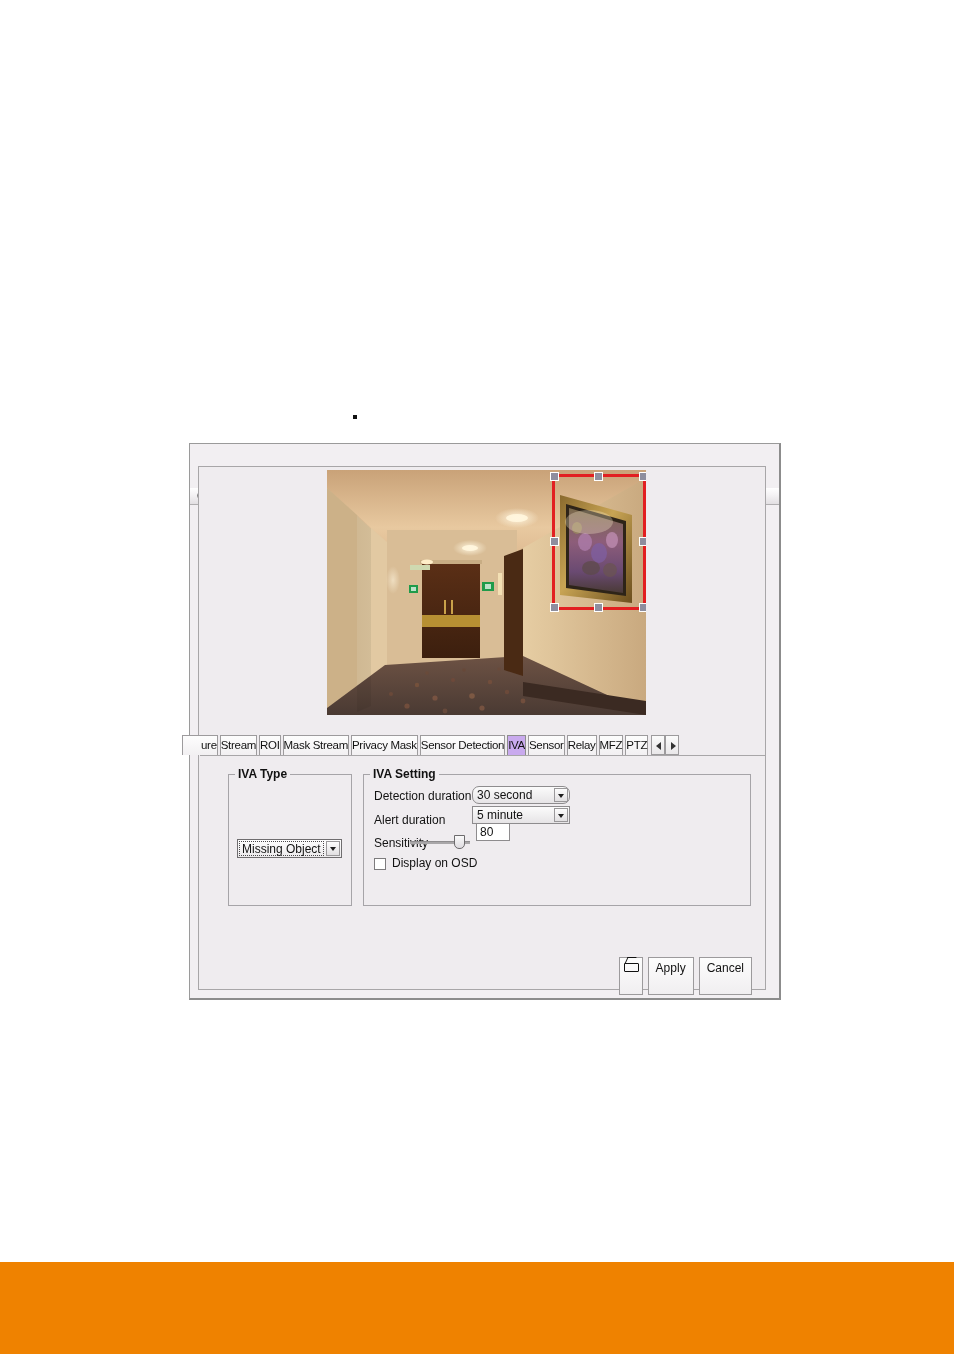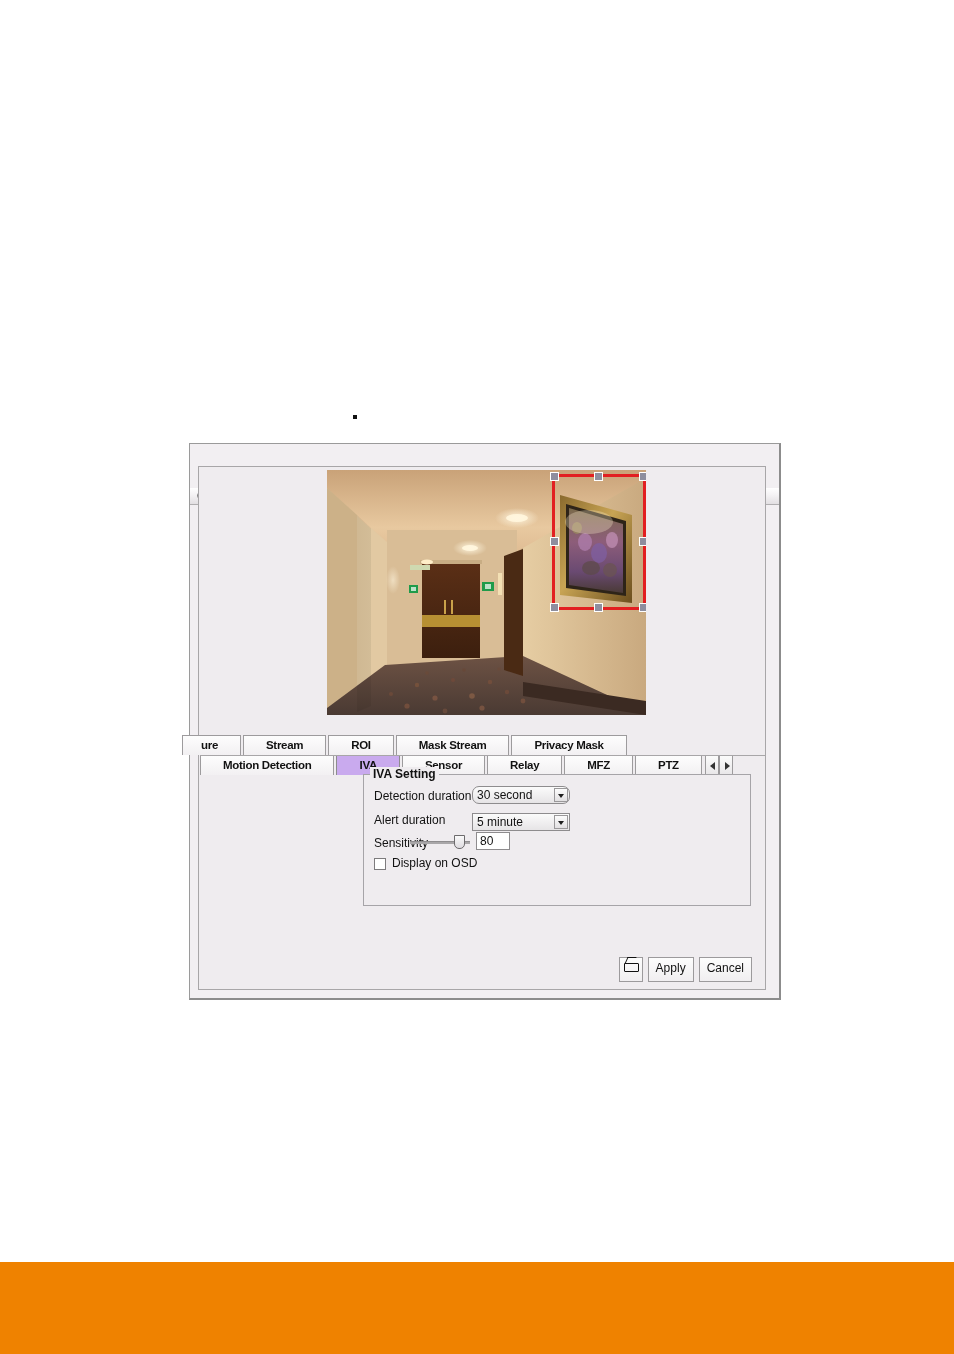--- a/index.html
+++ b/index.html
@@ -124,24 +124,24 @@
     left: 1px;
     top: 268px;
     width: 550px;
     height: 21px;
   }
   .tab {
     position: relative;
     float: left;
     height: 20px;
     line-height: 19px;
-    padding: 0 22px;
+    padding: 0 0;
     margin-right: 2px;
     font-size: 11.5px;
-    font-weight: bold;
+    font-weight: normal;
     color: #111111;
     background: linear-gradient(to bottom,#fdfdfd 0%,#f2f0f2 100%);
     border: 1px solid #9d9b9d;
     border-bottom: none;
     box-sizing: border-box;
     white-space: nowrap;
     letter-spacing: -0.3px;
   }
   .tab.clipped {
     margin-left: -18px;
@@ -312,21 +312,21 @@
 
   
   .btnrow {
     position: absolute;
     right: 14px;
     bottom: 11px;
     height: 22px;
   }
   .btn {
     float: left;
-    height: 25px;
+    height: 38px;
     line-height: 20px;
     padding: 0 7px;
     margin-left: 5px;
     font-size: 12px;
     color: #121212;
     background: linear-gradient(to bottom,#fdfdfd 0%,#f0eef0 100%);
     border: 1px solid #9c9a9c;
     box-sizing: border-box;
     white-space: nowrap;
   }
@@ -493,56 +493,64 @@
         <span class="hdl h-br"></span>
       </div>
     </div>
 
     <div class="tabbar">
       <div class="tab clipped">ure</div>
       <div class="tab">Stream</div>
       <div class="tab">ROI</div>
       <div class="tab">Mask Stream</div>
       <div class="tab">Privacy Mask</div>
-      <div class="tab">Motion Detection</div>
+      <div class="tab">Sensor Detection</div>
       <div class="tab selected">IVA</div>
       <div class="tab">Sensor</div>
       <div class="tab">Relay</div>
       <div class="tab">MFZ</div>
       <div class="tab">PTZ</div>
       <div class="tab-arrows">
         <div class="tab-arrow left"></div>
         <div class="tab-arrow right"></div>
       </div>
     </div>
 
     <div class="tabpage">
 
+      <div class="group" id="grp-type">
+        <div class="legend">IVA Type</div>
+        <div class="combo" id="iva-type-combo">
+          <div class="inner"></div>
+          <div class="val">Missing Object</div>
+          <div class="arrowbtn"></div>
+        </div>
+      </div>
 
       <div class="group" id="grp-setting">
         <div class="legend">IVA Setting</div>
 
         <div class="lbl" style="left:10px; top:14px;">Detection duration</div>
         <div class="combo" style="left:108px; top:11px; width:98px;border-radius:7px;">
           <span class="val">30 second</span>
           <span class="arrowbtn"></span>
         </div>
 
         <div class="lbl" style="left:10px; top:38px;">Alert duration</div>
-        <div class="combo" style="left:108px; top:38px; width:98px;">
+        <div class="combo" style="left:108px; top:31px; width:98px;">
           <span class="val">5 minute</span>
           <span class="arrowbtn"></span>
         </div>
 
         <div class="lbl" style="left:10px; top:61px;">Sensitivity</div>
         <div class="slider" style="left:46px; top:59px;">
           <span class="track"></span>
           <span class="thumb"></span>
         </div>
-        <div class="numbox" style="left:112px; top:57px;">80</div>
+        <div class="numbox" style="left:112px; top:48px;">80</div>
 
         <div class="checkrow" style="left:10px; top:82px;">
           <span class="checkbox"></span>
           <span class="lbl2">Display on OSD</span>
         </div>
       </div>
 
       <div class="btnrow">
         <div class="btn icon-btn">
           <span class="kbd-icon"></span>

